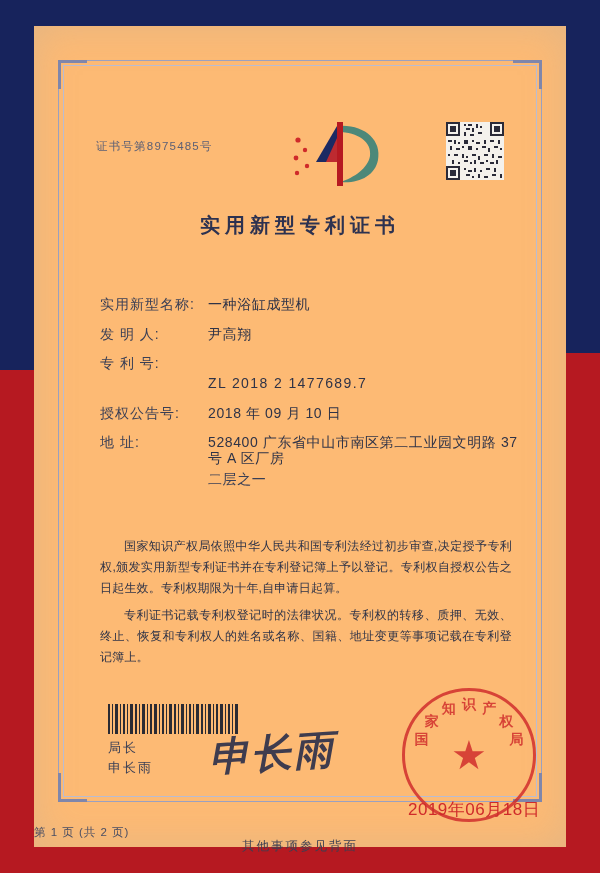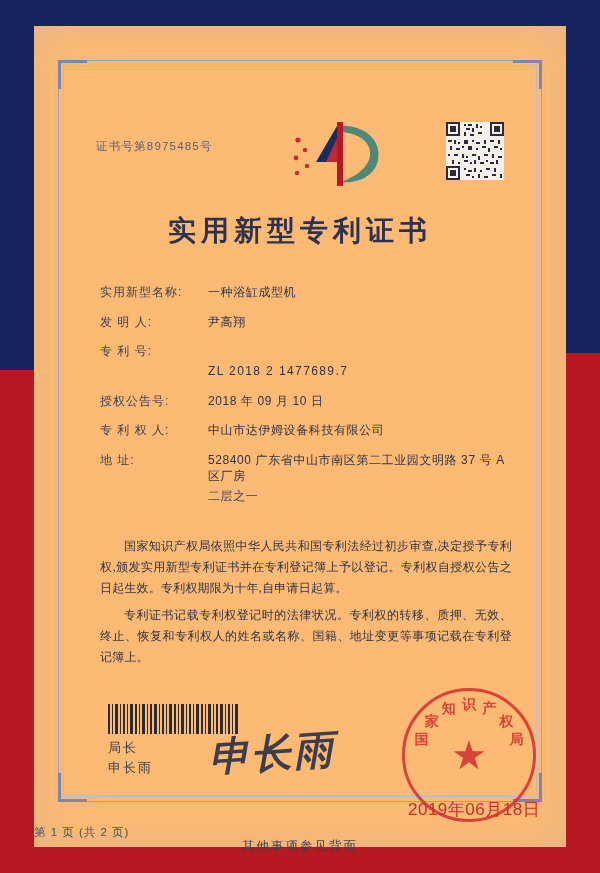--- a/index.html
+++ b/index.html
@@ -113,34 +113,34 @@
     height: 58px;
   }
 
   .title {
     position: absolute;
     left: 0;
     right: 0;
     top: 186px;
     text-align: center;
     font-family: "DejaVu Serif", "Liberation Serif", serif;
-    font-size: 28px;
+    font-size: 20px;
     font-weight: bold;
     letter-spacing: 5px;
     color: #2d3250;
   }
 
   
   .fields {
     position: absolute;
     left: 66px;
-    top: 258px;
+    top: 270px;
     width: 420px;
     color: #3a3f55;
-    font-size: 12px;
+    font-size: 14px;
   }
   .frow {
     display: flex;
     align-items: flex-start;
     margin-bottom: 13.5px;
     line-height: 16px;
   }
   .flabel {
     width: 108px;
     flex: none;
@@ -408,24 +408,20 @@
       </div>
       <div class="frow">
         <div class="flabel">专  利  号:</div>
         <div class="fvalue wide">ZL 2018 2 1477689.7</div>
       </div>
       <div class="frow">
         <div class="flabel">授权公告号:</div>
         <div class="fvalue">2018 年 09 月 10 日</div>
       </div>
       <div class="frow">
-        <div class="flabel">专 利 权 人:</div>
-        <div class="fvalue">中山市达伊姆设备科技有限公司</div>
-      </div>
-      <div class="frow">
         <div class="flabel">地      址:</div>
         <div class="fvalue">528400 广东省中山市南区第二工业园文明路 37 号 A 区厂房</div>
       </div>
       <div class="frow-sub">二层之一</div>
     </div>
 
     <div class="body-text">
       <p>国家知识产权局依照中华人民共和国专利法经过初步审查,决定授予专利权,颁发实用新型专利证书并在专利登记簿上予以登记。专利权自授权公告之日起生效。专利权期限为十年,自申请日起算。</p>
       <p>专利证书记载专利权登记时的法律状况。专利权的转移、质押、无效、终止、恢复和专利权人的姓名或名称、国籍、地址变更等事项记载在专利登记簿上。</p>
     </div>

